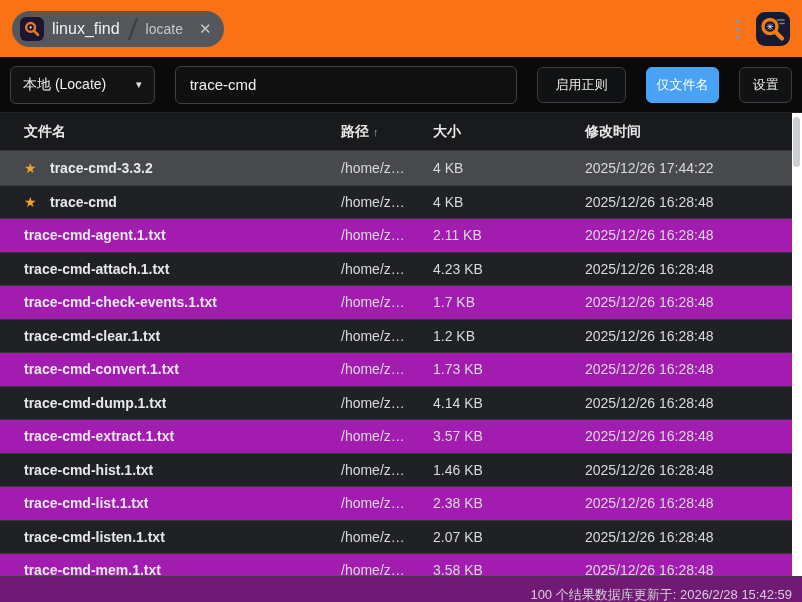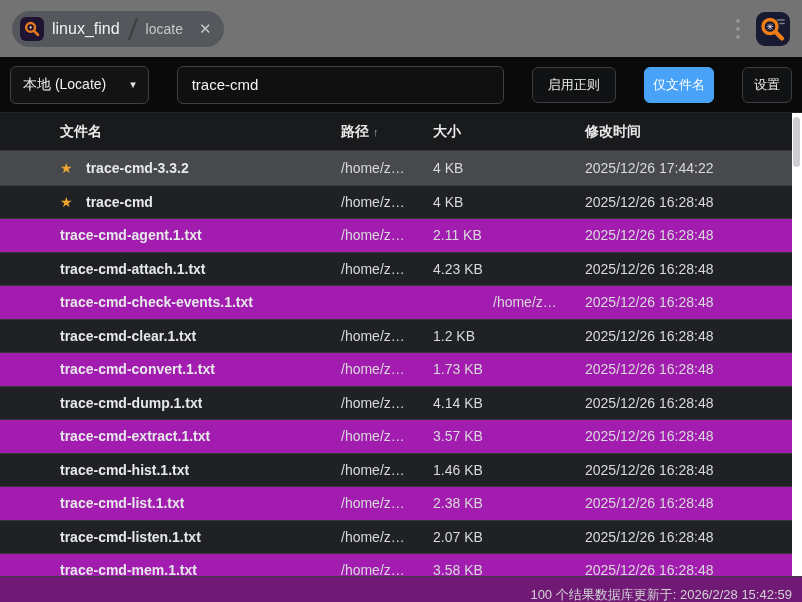--- a/index.html
+++ b/index.html
@@ -1,46 +1,46 @@
 <!DOCTYPE html>
 <html><head>
 <meta charset="utf-8">
 <style>
   * { margin:0; padding:0; box-sizing:border-box; }
   html,body { width:802px; height:602px; overflow:hidden; }
   body { font-family:"Liberation Sans", sans-serif; background:#0c0c0d; }
   .app { width:802px; height:602px; display:flex; flex-direction:column; position:relative; }
 
   
-  .titlebar { height:57px; background:#737373; display:flex; align-items:center; padding:0 12px; flex:none; }
+  .titlebar { height:57px; background:#f97316; display:flex; align-items:center; padding:0 12px; flex:none; }
   .tab-pill { height:36px; background:#54575b; border-radius:18px; display:flex; align-items:center; padding:0 12px 0 8px; gap:8px; }
   .tab-icon { width:24px; height:24px; border-radius:6px; background:#1e1431; display:flex; align-items:center; justify-content:center; flex:none; }
   .tab-title { color:#f2f3f3; font-size:16px; }
   .tab-slash { width:2px; height:24px; background:#3b3e41; transform:rotate(20deg); margin:0 4px; border-radius:1px; }
   .subtab-label { color:#c6c8ca; font-size:14px; }
   .close-x { color:#c6c8ca; font-size:15px; margin-left:8px; cursor:pointer; line-height:1; }
   .tb-spacer { flex:1; }
   .kebab { display:flex; flex-direction:column; gap:4px; padding:6px; margin-right:10px; cursor:pointer; }
   .kebab i { width:4px; height:4px; border-radius:50%; background:#939598; display:block; }
   .app-logo { width:34px; height:34px; border-radius:9px; background:#181a31; flex:none; }
 
   
-  .toolbar { height:56px; background:#0a0a0b; display:flex; align-items:center; padding:0 10px; gap:28px; flex:none; border-bottom:1px solid #232426; }
+  .toolbar { height:56px; background:#0a0a0b; display:flex; align-items:center; padding:0 10px; gap:20px; flex:none; border-bottom:1px solid #232426; }
   .mode-select { width:155px; height:38px; background:#131314; border:1px solid #3e4043; border-radius:6px; display:flex; align-items:center; padding:0 12px; color:#f0f1f1; font-size:14px; cursor:pointer; }
   .mode-select .chev { margin-left:auto; color:#e3e4e5; font-size:11px; }
   .search-input { width:370px; height:38px; background:#101011; border:1px solid #3e4043; border-radius:6px; color:#f2f2f3; font-size:15px; padding:0 14px; outline:none; font-family:"Liberation Sans", sans-serif; }
   .btn { height:36px; border-radius:6px; border:1px solid #3b3d40; background:#111213; color:#eceded; font-size:13px; cursor:pointer; font-family:"Liberation Sans", sans-serif; }
   .btn-regex { width:96px; }
   .btn-primary { width:80px; background:#48a2f8; border-color:#48a2f8; color:#ffffff; }
   .btn-settings { width:57px; }
 
   
   .content { position:relative; height:463px; overflow:hidden; background:#1f2124; flex:none; }
   .thead { height:38px; background:#191a1c; display:flex; align-items:center; color:#e8e9ea; font-size:14px; font-weight:700; border-bottom:1px solid #39393c; }
-  .col-name { flex:1; padding-left:24px; display:flex; align-items:flex-start; gap:8px; overflow:hidden; white-space:nowrap;margin-left:36px; }
+  .col-name { flex:1; padding-left:24px; display:flex; align-items:flex-start; gap:8px; overflow:hidden; white-space:nowrap; }
   .col-path { width:92px; flex:none; white-space:nowrap; }
   .col-size { width:152px; flex:none; white-space:nowrap; }
   .col-mtime { width:217px; flex:none; white-space:nowrap; }
   .sort-arrow { font-weight:400; font-size:11px; color:#a2a4a6; margin-left:4px; }
   .rows { position:absolute; top:38px; left:0; right:0; bottom:0; overflow:hidden; }
   .row { height:33.5px; display:flex; align-items:center; font-size:14px; color:#d8d9da; border-top:1px solid #38393c; cursor:default; }
   .row:first-child { border-top:none; }
   .row.alt-a { background:#a21caf; }
   .row.alt-b { background:#1f2124; }
   .row.selected { background:#47494d; }
@@ -157,20 +157,21 @@
     <div class="col-size">4.23 KB</div>
     <div class="col-mtime">2025/12/26 16:28:48</div>
   </div>
 
   <div class="row alt-a">
     <div class="col-name">
 
       <span class="fname">trace-cmd-check-events.1.txt</span>
     </div>
     <div class="col-path">/home/z…</div>
+    <div class="col-size">1.7 KB</div>
     <div class="col-mtime">2025/12/26 16:28:48</div>
   </div>
 
   <div class="row alt-b">
     <div class="col-name">
 
       <span class="fname">trace-cmd-clear.1.txt</span>
     </div>
     <div class="col-path">/home/z…</div>
     <div class="col-size">1.2 KB</div>

